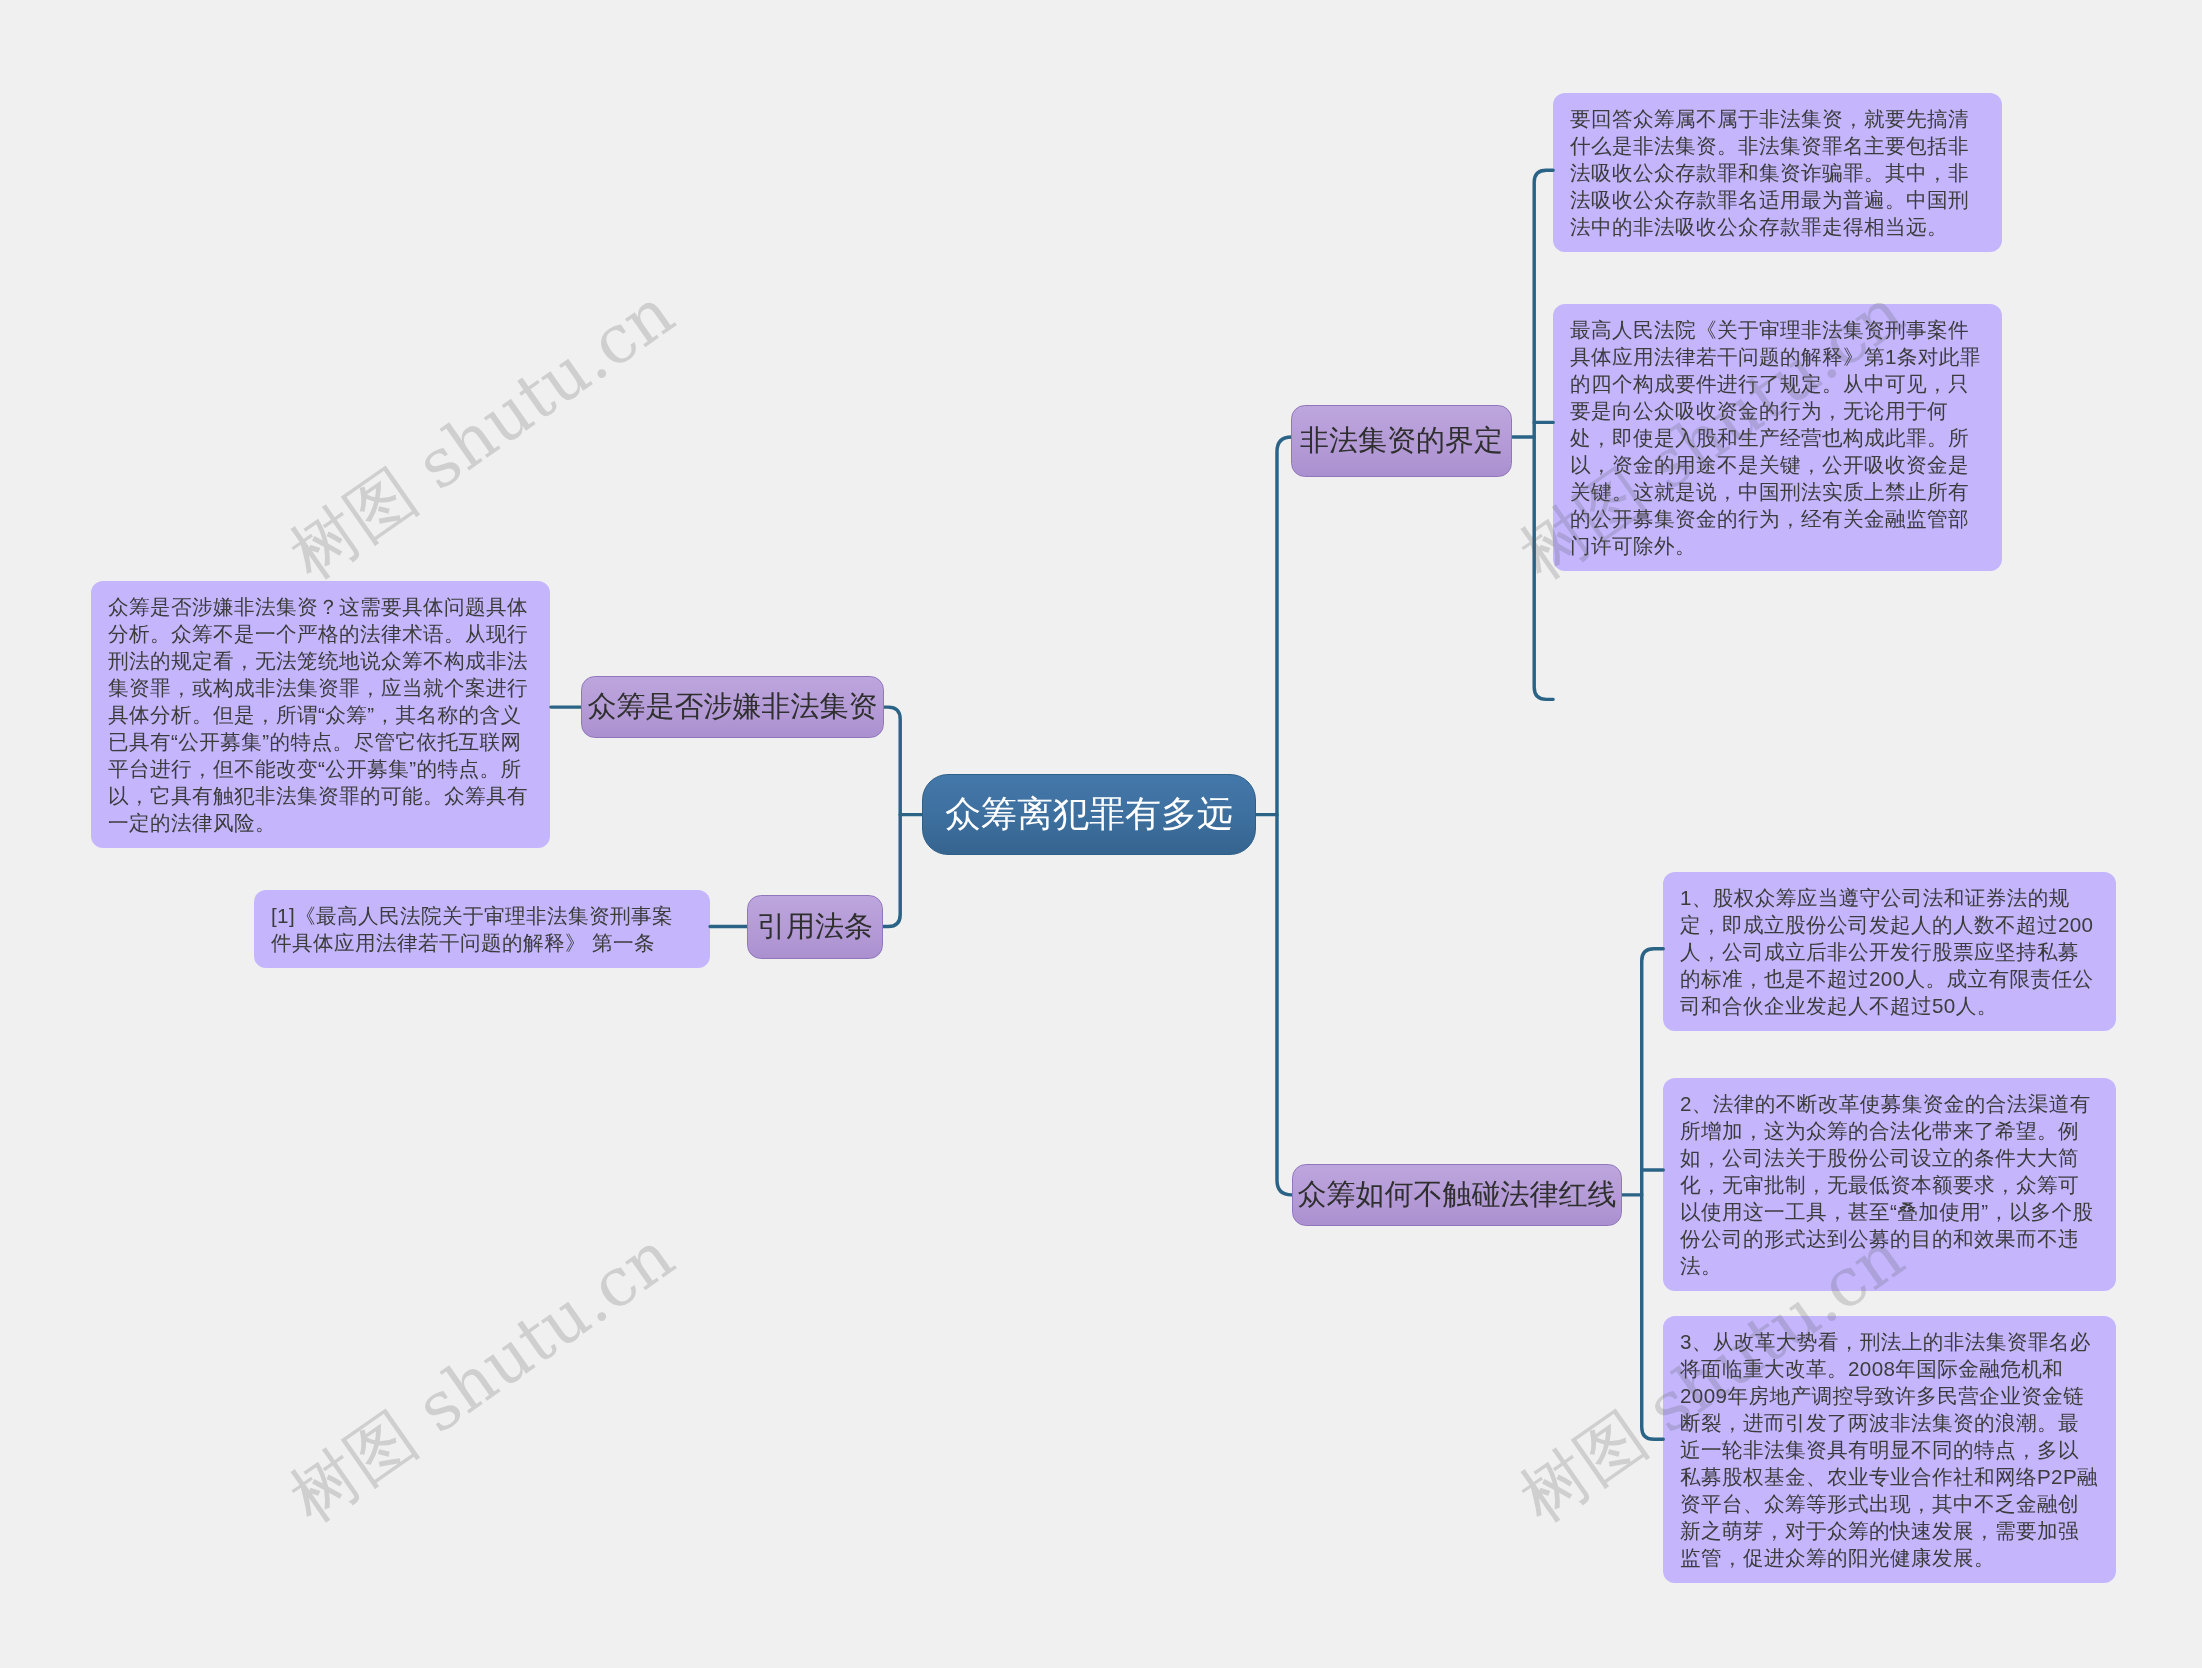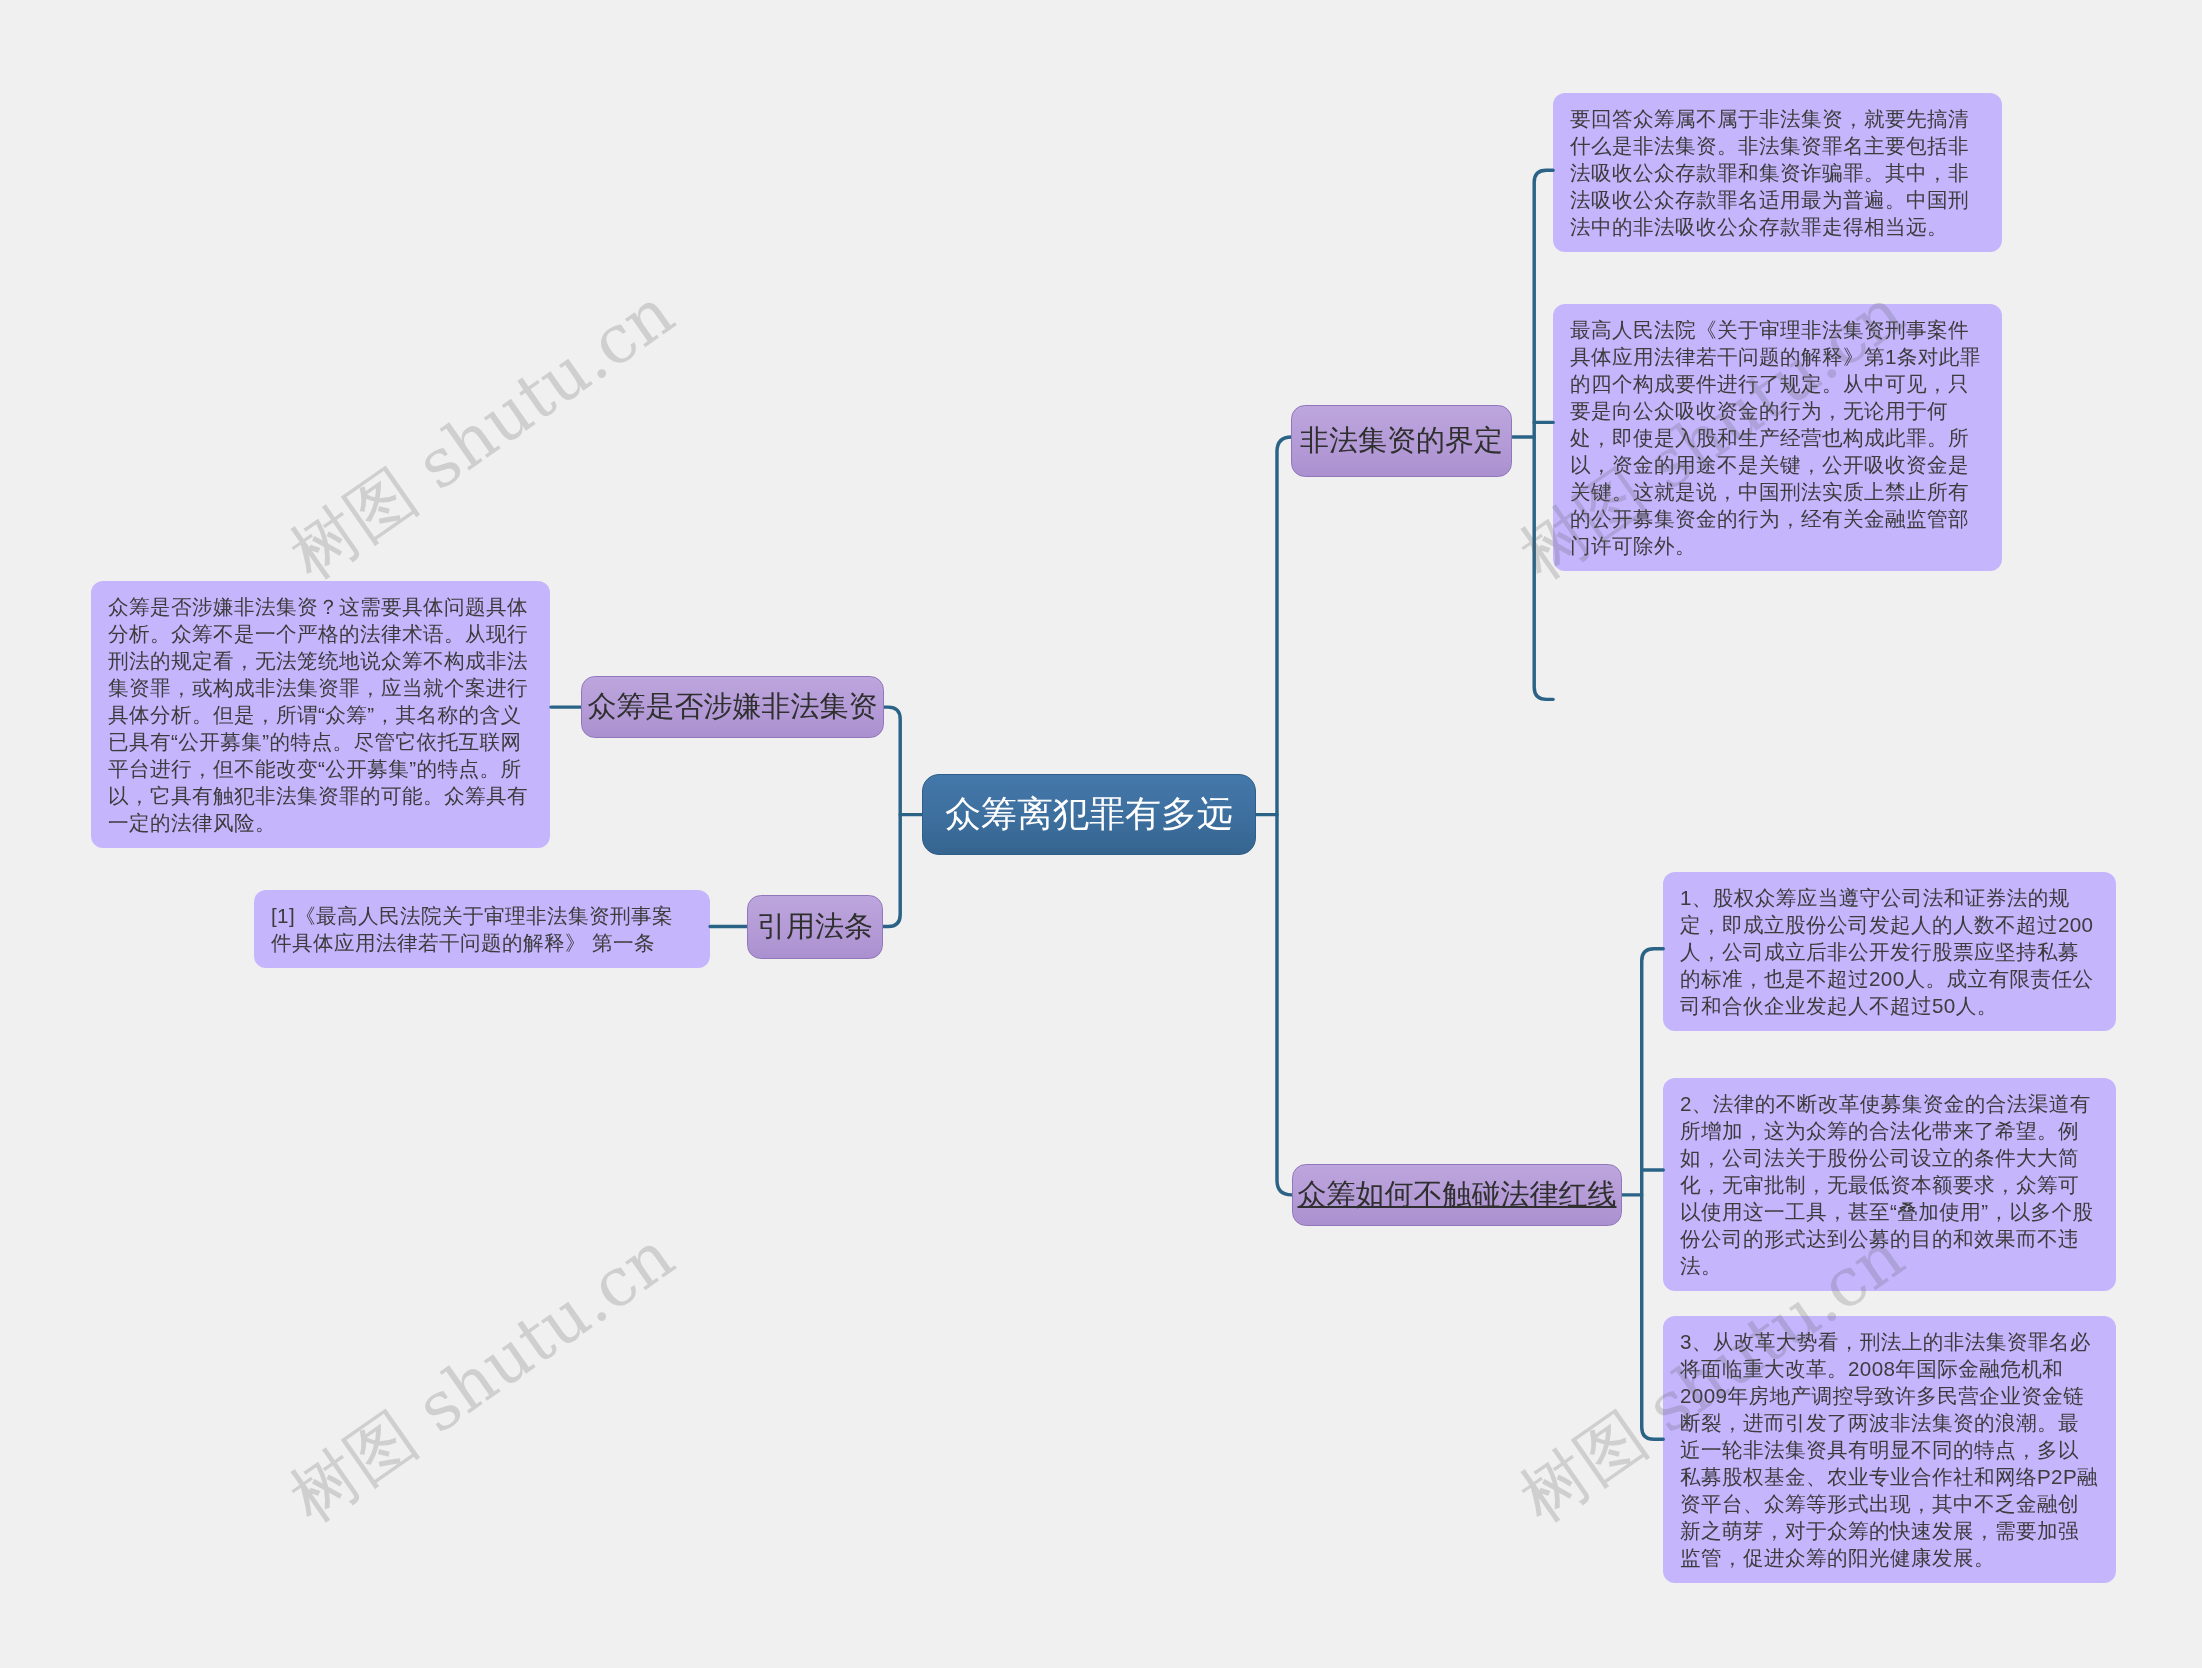--- a/index.html
+++ b/index.html
@@ -23,21 +23,21 @@
     display:flex;align-items:center;justify-content:center;
     box-sizing:border-box;white-space:nowrap;
   }
   .topic.purple{
     background:linear-gradient(180deg,#bda5dd 0%,#b39ad6 60%,#ab90cf 100%);
     border:1.7px solid #9077bb;border-radius:13.8px;
     font-size:29px;color:#2f2f2f;
   }
   .topic.root{
     background:linear-gradient(180deg,#4478aa 0%,#3d6f9e 55%,#35648f 100%);
-    border:1.7px solid #2d5f88;border-radius:17px;
+    border:1.7px solid #2d5f88;border-radius:26px;
     font-size:36px;color:#ffffff;
   }
   .watermark{
     position:absolute;z-index:5;
     font-family:"DejaVu Serif","Liberation Serif",serif;
     font-size:67px;color:rgba(90,90,90,0.22);
     white-space:nowrap;pointer-events:none;
     transform:translate(-50%,-50%) rotate(-35deg);
   }
 </style>
@@ -71,21 +71,21 @@
   <div class="watermark" style="left:1712px;top:434px;">树图 shutu.cn</div>
   <div class="watermark" style="left:482px;top:1377px;">树图 shutu.cn</div>
   <div class="watermark" style="left:1712px;top:1377px;">树图 shutu.cn</div>
 
   <div class="topic root" style="left:922px;top:774px;width:334px;height:81px;">众筹离犯罪有多远</div>
 
   <div class="topic purple" style="left:581px;top:676px;width:303px;height:62px;">众筹是否涉嫌非法集资</div>
   <div class="topic purple" style="left:747px;top:895px;width:136px;height:64px;">引用法条</div>
 
   <div class="topic purple" style="left:1291px;top:405px;width:221px;height:72px;">非法集资的界定</div>
-  <div class="topic purple" style="left:1292px;top:1164px;width:330px;height:62px;text-decoration:underline;">众筹如何不触碰法律红线</div>
+  <div class="topic purple" style="left:1292px;top:1164px;width:330px;height:62px;">众筹如何不触碰法律红线</div>
 
   <div class="note" style="left:91px;top:581px;width:459px;min-height:267px;">众筹是否涉嫌非法集资？这需要具体问题具体分析。众筹不是一个严格的法律术语。从现行刑法的规定看，无法笼统地说众筹不构成非法集资罪，或构成非法集资罪，应当就个案进行具体分析。但是，所谓“众筹”，其名称的含义已具有“公开募集”的特点。尽管它依托互联网平台进行，但不能改变“公开募集”的特点。所以，它具有触犯非法集资罪的可能。众筹具有一定的法律风险。</div>
   <div class="note" style="left:254px;top:890px;width:456px;min-height:72px;">[1]《最高人民法院关于审理非法集资刑事案件具体应用法律若干问题的解释》 第一条</div>
 
   <div class="note" style="left:1553px;top:93px;width:449px;min-height:157px;">要回答众筹属不属于非法集资，就要先搞清什么是非法集资。非法集资罪名主要包括非法吸收公众存款罪和集资诈骗罪。其中，非法吸收公众存款罪名适用最为普遍。中国刑法中的非法吸收公众存款罪走得相当远。</div>
   <div class="note" style="left:1553px;top:304px;width:449px;min-height:238px;">最高人民法院《关于审理非法集资刑事案件具体应用法律若干问题的解释》第1条对此罪的四个构成要件进行了规定。从中可见，只要是向公众吸收资金的行为，无论用于何处，即使是入股和生产经营也构成此罪。所以，资金的用途不是关键，公开吸收资金是关键。这就是说，中国刑法实质上禁止所有的公开募集资金的行为，经有关金融监管部门许可除外。</div>
 
   <div class="note" style="left:1663px;top:872px;width:453px;min-height:157px;">1、股权众筹应当遵守公司法和证券法的规定，即成立股份公司发起人的人数不超过200人，公司成立后非公开发行股票应坚持私募的标准，也是不超过200人。成立有限责任公司和合伙企业发起人不超过50人。</div>
   <div class="note" style="left:1663px;top:1078px;width:453px;min-height:187px;">2、法律的不断改革使募集资金的合法渠道有所增加，这为众筹的合法化带来了希望。例如，公司法关于股份公司设立的条件大大简化，无审批制，无最低资本额要求，众筹可以使用这一工具，甚至“叠加使用”，以多个股份公司的形式达到公募的目的和效果而不违法。</div>
   <div class="note" style="left:1663px;top:1316px;width:453px;min-height:250px;">3、从改革大势看，刑法上的非法集资罪名必将面临重大改革。2008年国际金融危机和2009年房地产调控导致许多民营企业资金链断裂，进而引发了两波非法集资的浪潮。最近一轮非法集资具有明显不同的特点，多以私募股权基金、农业专业合作社和网络P2P融资平台、众筹等形式出现，其中不乏金融创新之萌芽，对于众筹的快速发展，需要加强监管，促进众筹的阳光健康发展。</div>

